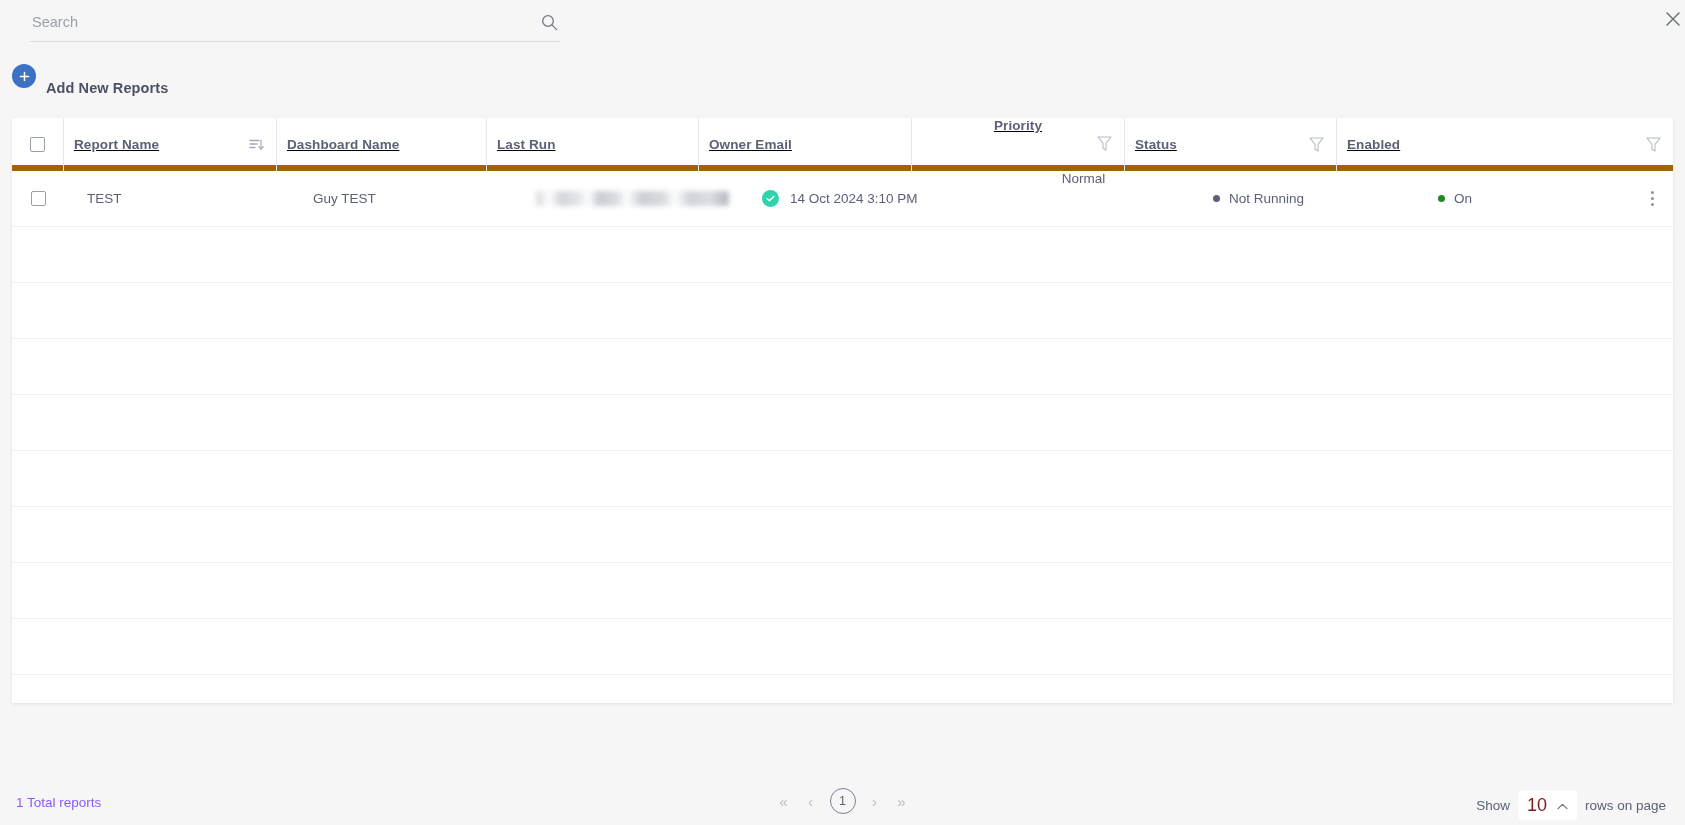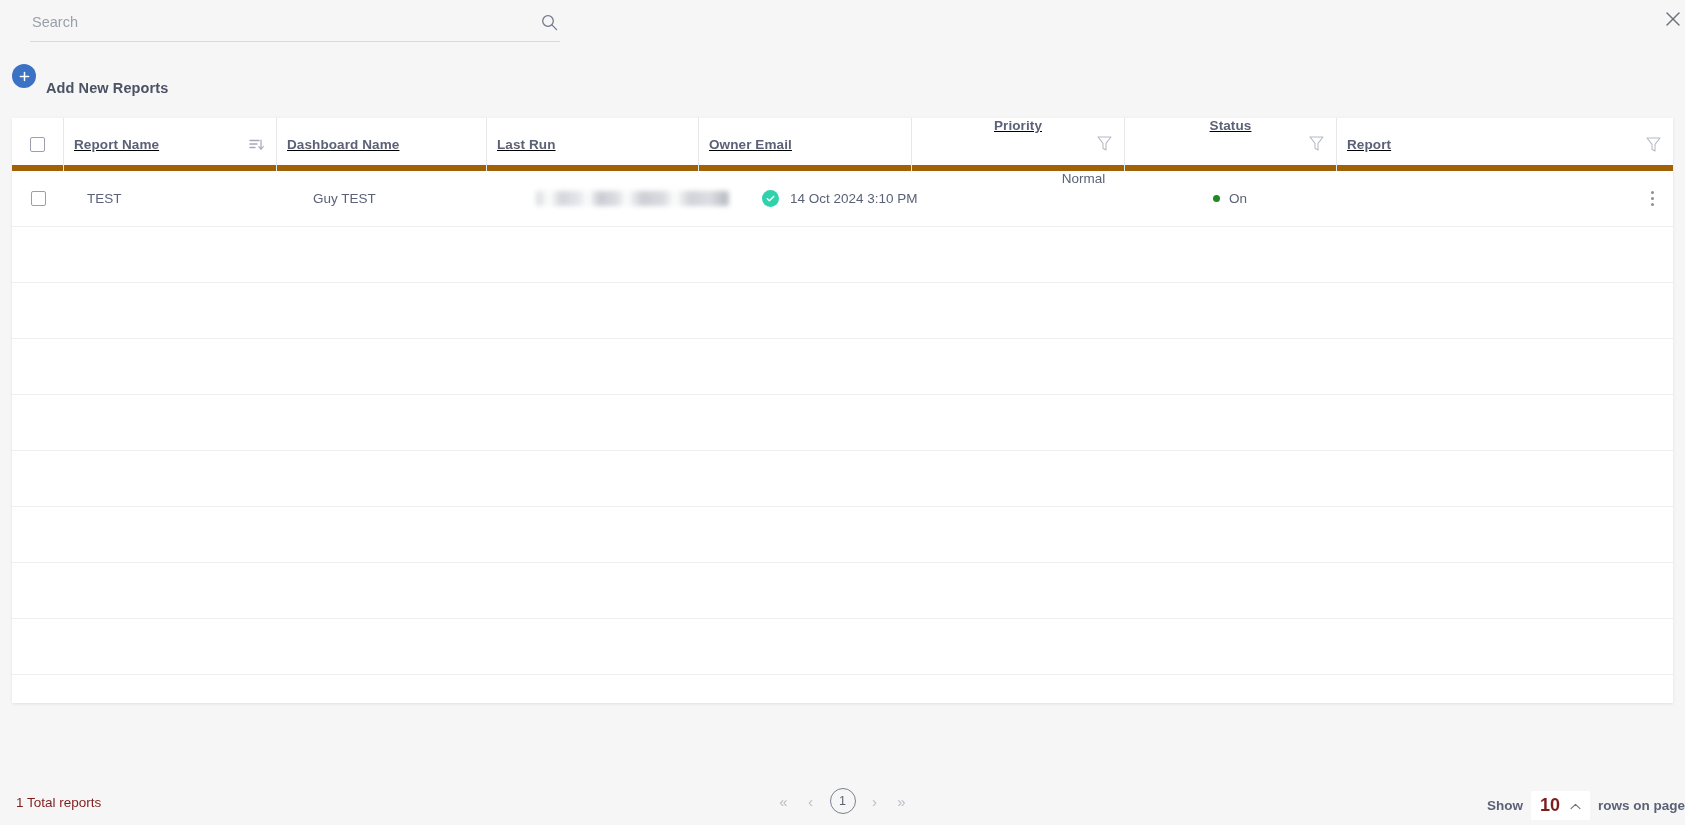--- a/index.html
+++ b/index.html
@@ -150,21 +150,21 @@
     flex: 0 0 auto;
   }
 
   
   .c-check  { width: 52px;  justify-content: center; padding: 0; }
   .c-report { width: 213px; }
   .c-dash   { width: 210px; }
   .c-owner  { width: 213px; }
   .c-last   { width: 212px; }
   .c-prio   { width: 213px; flex-direction: column; }
-  .c-status { width: 212px; flex-direction: column; }
+  .c-status { width: 212px; }
   .c-enab   { flex: 1; }
 
   .chk {
     width: 15px;
     height: 15px;
     border: 1.3px solid #9aa0ab;
     border-radius: 2px;
     background: #fff;
     cursor: pointer;
   }
@@ -259,21 +259,21 @@
     top: 703px;
     width: 1685px;
     height: 122px;
   }
 
   .total-text {
     position: absolute;
     left: 16px;
     top: 92px;
     font-size: 13.5px;
-    color: #7f1d1d;
+    color: #8b5cf6;
     white-space: nowrap;
   }
 
   .pager {
     position: absolute;
     left: 50%;
     transform: translateX(-50%);
     top: 85px;
     display: flex;
     align-items: center;
@@ -296,29 +296,28 @@
     display: flex;
     align-items: center;
     justify-content: center;
     font-size: 12.5px;
     color: #5b6277;
     cursor: pointer;
   }
 
   .rows-ctrl {
     position: absolute;
-    right: 0;
+    right: 19px;
     top: 88px;
     display: flex;
     align-items: center;
     gap: 8px;
     font-size: 13.5px;
     color: #5b6277;
     white-space: nowrap;
-    font-weight: bold;
   }
   .rows-select {
     display: flex;
     align-items: center;
     gap: 10px;
     background: #ffffff;
     padding: 4px 9px;
     border-radius: 2px;
     cursor: pointer;
   }
@@ -405,21 +404,21 @@
       <div class="th c-status">
         <span class="th-label">Status</span>
         <span class="th-icon">
           <svg width="15" height="17" viewBox="0 0 15 17">
             <path d="M1 2 L14 2 L9 8.4 L9 15 L6 13.2 L6 8.4 Z" fill="none" stroke="#b4b9c3" stroke-width="1.05" stroke-linejoin="round"></path>
           </svg>
         </span>
       </div>
 
       <div class="th c-enab">
-        <span class="th-label">Report</span>
+        <span class="th-label">Enabled</span>
         <span class="th-icon">
           <svg width="15" height="17" viewBox="0 0 15 17">
             <path d="M1 2 L14 2 L9 8.4 L9 15 L6 13.2 L6 8.4 Z" fill="none" stroke="#b4b9c3" stroke-width="1.05" stroke-linejoin="round"></path>
           </svg>
         </span>
       </div>
     </div>
 
     <div class="tbody">
 
@@ -441,20 +440,24 @@
           <span class="check-badge">
             <svg width="11" height="11" viewBox="0 0 11 11">
               <polyline points="2.3,5.7 4.4,7.8 8.7,3.4" fill="none" stroke="#ffffff" stroke-width="1.5" stroke-linecap="round" stroke-linejoin="round"></polyline>
             </svg>
           </span>
           <span>14 Oct 2024 3:10 PM</span>
         </div>
 
         <div class="td c-prio">Normal</div>
 
+        <div class="td c-status">
+          <span class="dot dot-grey"></span>
+          <span>Not Running</span>
+        </div>
 
         <div class="td c-enab">
           <span class="dot dot-green"></span>
           <span>On</span>
           <span class="kebab">
             <i></i>
               <i></i>
               <i></i>
           </span>
         </div>

